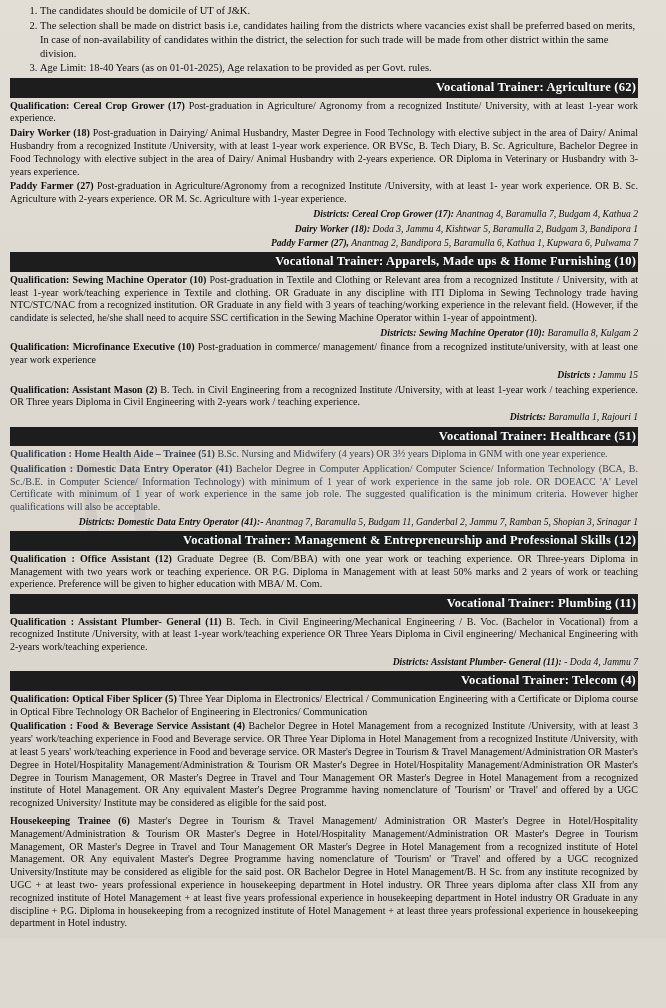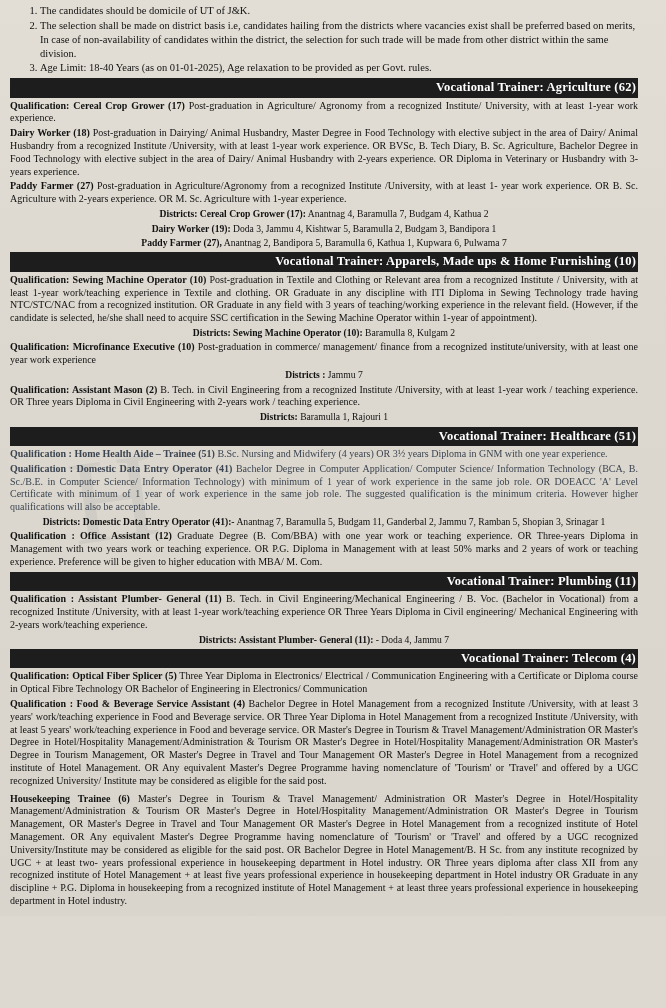--- a/index.html
+++ b/index.html
@@ -62,22 +62,23 @@
   .blk{
     font-size:10px;
     line-height:1.28;
     text-align:justify;
     margin:0 0 2px 0;
   }
   .lbl{font-weight:bold;}
   .districts{
     font-size:9.6px;
     line-height:1.3;
-    text-align:center;
+    text-align:right;
     margin:1px 0 2px 0;
+    font-style:italic;
   }
   .districts .lbl{font-weight:bold;text-decoration:none;}
   .para-gap{height:3px;}
   .faded{color:#3b4450;}
   .sec-block{margin-bottom:1px;}
 </style>
 </head>
 <body>
 
 <div class="page">
@@ -90,51 +91,52 @@
         <li>The selection shall be made on district basis i.e, candidates hailing from the districts where vacancies exist shall be preferred based on merits, In case of non-availability of candidates within the district, the selection for such trade will be made from other district within the same division.</li>
         <li>Age Limit: 18-40 Years (as on 01-01-2025), Age relaxation to be provided as per Govt. rules.</li>
       </ol>
 
       <div class="sec-block">
         <div class="sec-head">Vocational Trainer:  Agriculture (62)</div>
         <p class="blk"><span class="lbl">Qualification: Cereal Crop Grower (17)</span><span> Post-graduation in Agriculture/ Agronomy from a recognized Institute/ University, with at least 1-year work experience.</span></p>
         <p class="blk"><span class="lbl">Dairy Worker (18)</span><span> Post-graduation in Dairying/ Animal Husbandry, Master Degree in Food Technology with elective subject in the area of Dairy/ Animal Husbandry from a recognized Institute /University, with at least 1-year work experience. OR BVSc, B. Tech Diary, B. Sc. Agriculture, Bachelor Degree in Food Technology with elective subject in the area of Dairy/ Animal Husbandry with 2-years experience. OR Diploma in Veterinary or Husbandry with 3-years experience.</span></p>
         <p class="blk"><span class="lbl">Paddy Farmer (27)</span><span> Post-graduation in Agriculture/Agronomy from a recognized Institute /University, with at least 1- year work experience. OR B. Sc. Agriculture with 2-years experience. OR M. Sc. Agriculture with 1-year experience.</span></p>
         <p class="districts"><span class="lbl">Districts: Cereal Crop Grower (17):</span><span> Anantnag 4, Baramulla 7, Budgam 4, Kathua 2</span></p>
-        <p class="districts"><span class="lbl">Dairy Worker (19):</span><span>  Doda 3, Jammu 4, Kishtwar 5, Baramulla 2, Budgam 3, Bandipora 1</span></p>
+        <p class="districts"><span class="lbl">Dairy Worker (18):</span><span>  Doda 3, Jammu 4, Kishtwar 5, Baramulla 2, Budgam 3, Bandipora 1</span></p>
         <p class="districts"><span class="lbl">Paddy Farmer (27),</span><span> Anantnag 2, Bandipora 5, Baramulla 6, Kathua 1, Kupwara 6, Pulwama 7</span></p>
       </div>
 
       <div class="sec-block">
         <div class="sec-head">Vocational Trainer:   Apparels, Made ups &amp; Home Furnishing (10)</div>
         <p class="blk"><span class="lbl">Qualification: Sewing Machine Operator (10)</span><span> Post-graduation in Textile and Clothing or Relevant area from a recognized Institute / University, with at least 1-year work/teaching experience in Textile and clothing. OR Graduate in any discipline with ITI Diploma in Sewing Technology trade having NTC/STC/NAC from a recognized institution. OR Graduate in any field with 3 years of teaching/working experience in the relevant field. (However, if the candidate is selected, he/she shall need to acquire SSC certification in the Sewing Machine Operator within 1-year of appointment).</span></p>
         <p class="districts"><span class="lbl">Districts: Sewing Machine Operator (10):</span><span> Baramulla 8, Kulgam 2</span></p>
       </div>
 
       <div class="sec-block">
         <p class="blk"><span class="lbl">Qualification: Microfinance Executive (10)</span><span> Post-graduation in commerce/ management/ finance from a recognized institute/university, with at least one year work experience</span></p>
-        <p class="districts"><span class="lbl">Districts :</span><span> Jammu 7</span></p>
+        <p class="districts"><span class="lbl">Districts :</span><span> Jammu 15</span></p>
       </div>
 
       <div class="sec-block">
         <p class="blk"><span class="lbl">Qualification: Assistant Mason (2)</span><span> B. Tech. in Civil Engineering from a recognized Institute /University, with at least 1-year work / teaching experience. OR Three years Diploma in Civil Engineering with 2-years work / teaching experience.</span></p>
         <p class="districts"><span class="lbl">Districts:</span><span>  Baramulla 1, Rajouri 1</span></p>
       </div>
 
       <div class="sec-block">
         <div class="sec-head">Vocational Trainer:  Healthcare (51)</div>
         <p class="blk faded"><span class="lbl">Qualification : Home Health Aide – Trainee (51)</span><span> B.Sc. Nursing and Midwifery (4 years) OR 3½ years Diploma in GNM with one year experience.</span></p>
       </div>
 
       <div class="sec-block">
         <p class="blk faded"><span class="lbl">Qualification : Domestic Data Entry Operator (41)</span><span> Bachelor Degree in Computer Application/ Computer Science/ Information Technology (BCA, B. Sc./B.E. in Computer Science/ Information Technology) with minimum of 1 year of work experience in the same job role. OR DOEACC 'A' Level Certificate with minimum of 1 year of work experience in the same job role. The suggested qualification is the minimum criteria. However higher qualifications will also be acceptable.</span></p>
         <p class="districts"><span class="lbl">Districts: Domestic Data Entry Operator (41):-</span><span> Anantnag 7, Baramulla 5, Budgam 11, Ganderbal 2, Jammu 7, Ramban 5, Shopian 3, Srinagar 1</span></p>
       </div>
 
       <div class="sec-block">
+        <div class="sec-head">Vocational Trainer:   Management &amp; Entrepreneurship and Professional Skills (12)</div>
         <p class="blk"><span class="lbl">Qualification : Office Assistant (12)</span><span> Graduate Degree (B. Com/BBA) with one year work or teaching experience. OR Three-years Diploma in Management with two years work or teaching experience. OR P.G. Diploma in Management with at least 50% marks and 2 years of work or teaching experience. Preference will be given to higher education with MBA/ M. Com.</span></p>
       </div>
 
       <div class="sec-block">
         <div class="sec-head">Vocational Trainer:  Plumbing (11)</div>
         <p class="blk"><span class="lbl">Qualification : Assistant Plumber- General (11)</span><span> B. Tech. in Civil Engineering/Mechanical Engineering / B. Voc. (Bachelor in Vocational) from a recognized Institute /University, with at least 1-year work/teaching experience OR Three Years Diploma in Civil engineering/ Mechanical Engineering with 2-years work/teaching experience.</span></p>
         <p class="districts"><span class="lbl">Districts: Assistant Plumber- General (11):</span><span> - Doda 4, Jammu 7</span></p>
       </div>
 
       <div class="sec-block">

